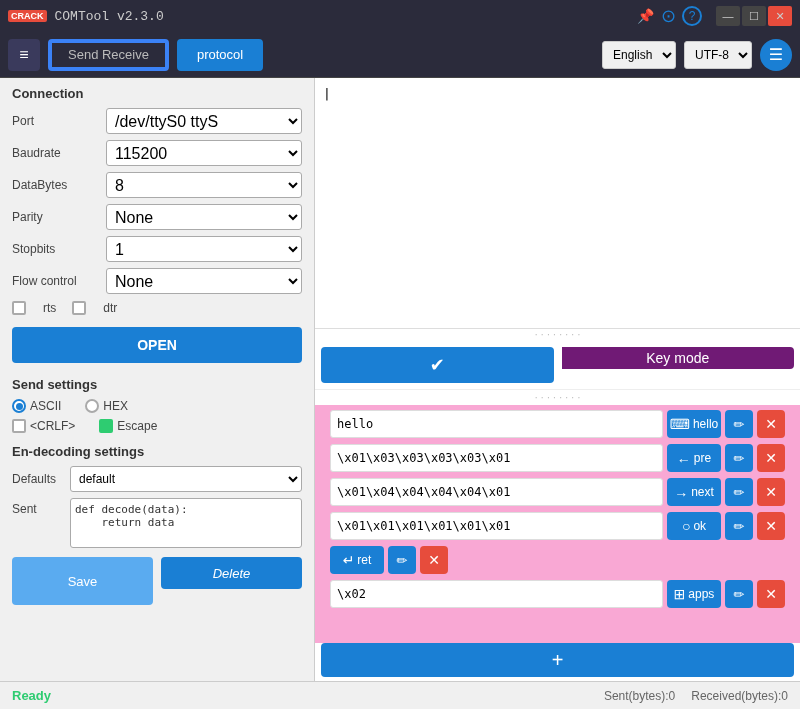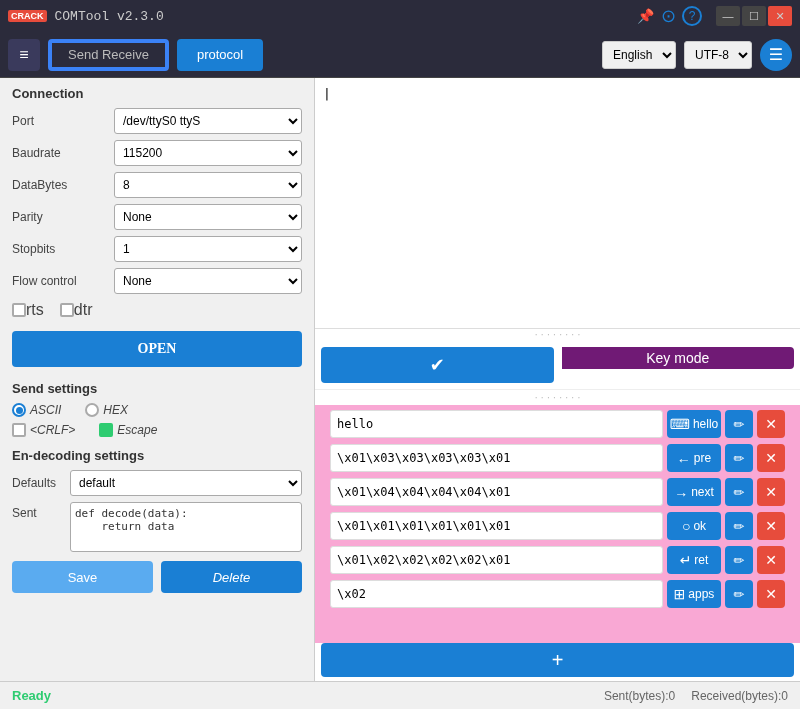--- a/index.html
+++ b/index.html
@@ -153,77 +153,75 @@
     .section-title {
       font-weight: bold;
       color: #333;
       padding: 8px 12px 4px;
       font-size: 13px;
     }
     .form-row {
       display: flex;
       align-items: center;
       padding: 3px 12px;
-      gap: 12px;
+      gap: 4px;
     }
     .form-label {
       width: 90px;
       color: #444;
       font-size: 12px;
     }
     .form-select {
       flex: 1;
       height: 26px;
       border: 1px solid #aaa;
       border-radius: 3px;
       background: white;
-      font-size: 12px;
+      font-size: 16px;
       padding: 0 4px;
       cursor: pointer;
     }
     .open-btn {
       margin: 8px 12px;
       height: 36px;
       background: #1a7fd4;
       color: white;
       border: none;
       border-radius: 4px;
       font-size: 14px;
       font-weight: bold;
       cursor: pointer;
       width: calc(100% - 24px);
-      font-family: Liberation Serif, serif;
     }
     .checkbox-row {
       display: flex;
       align-items: center;
       padding: 4px 12px;
       gap: 16px;
     }
     .checkbox-label {
       display: flex;
       align-items: center;
-      gap: 0;
-      font-size: 16px;
+      gap: 17px;
+      font-size: 12px;
       color: #444;
     }
     .send-section .section-title { padding-top: 6px; }
     .radio-row {
       display: flex;
       align-items: center;
       padding: 3px 12px;
       gap: 24px;
     }
     .radio-label {
       display: flex;
       align-items: center;
       gap: 4px;
       font-size: 12px;
       color: #444;
-      font-style: italic;
     }
     .radio-circle {
       width: 14px;
       height: 14px;
       border-radius: 50%;
       border: 2px solid #aaa;
       background: white;
       display: flex;
       align-items: center;
       justify-content: center;
@@ -292,21 +290,21 @@
       resize: none;
       color: #333;
     }
     .save-delete-row {
       display: flex;
       gap: 8px;
       padding: 6px 12px;
     }
     .save-btn {
       flex: 1;
-      height: 32px;
+      height: 48px;
       background: #5aabf0;
       color: white;
       border: none;
       border-radius: 4px;
       cursor: pointer;
       font-size: 13px;
     }
     .delete-btn {
       flex: 1;
       height: 32px;
@@ -654,21 +652,20 @@
         <div class="shortcut-row">
           <input class="shortcut-input" value="\x01\x01\x01\x01\x01\x01" style="">
           <button class="shortcut-label-btn">
             <span style="font-size:14px;">○</span>
             <span>ok</span>
           </button>
           <button class="shortcut-edit-btn">✏</button>
           <button class="shortcut-del-btn">✕</button>
         </div>
         <div class="shortcut-row">
-          <input class="shortcut-input" value="\x01\x02\x02\x02\x02\x01" style="">
           <button class="shortcut-label-btn">
             <span style="font-size:14px;">↵</span>
             <span>ret</span>
           </button>
           <button class="shortcut-edit-btn">✏</button>
           <button class="shortcut-del-btn">✕</button>
         </div>
         <div class="shortcut-row">
           <input class="shortcut-input" value="\x02" style="">
           <button class="shortcut-label-btn">

